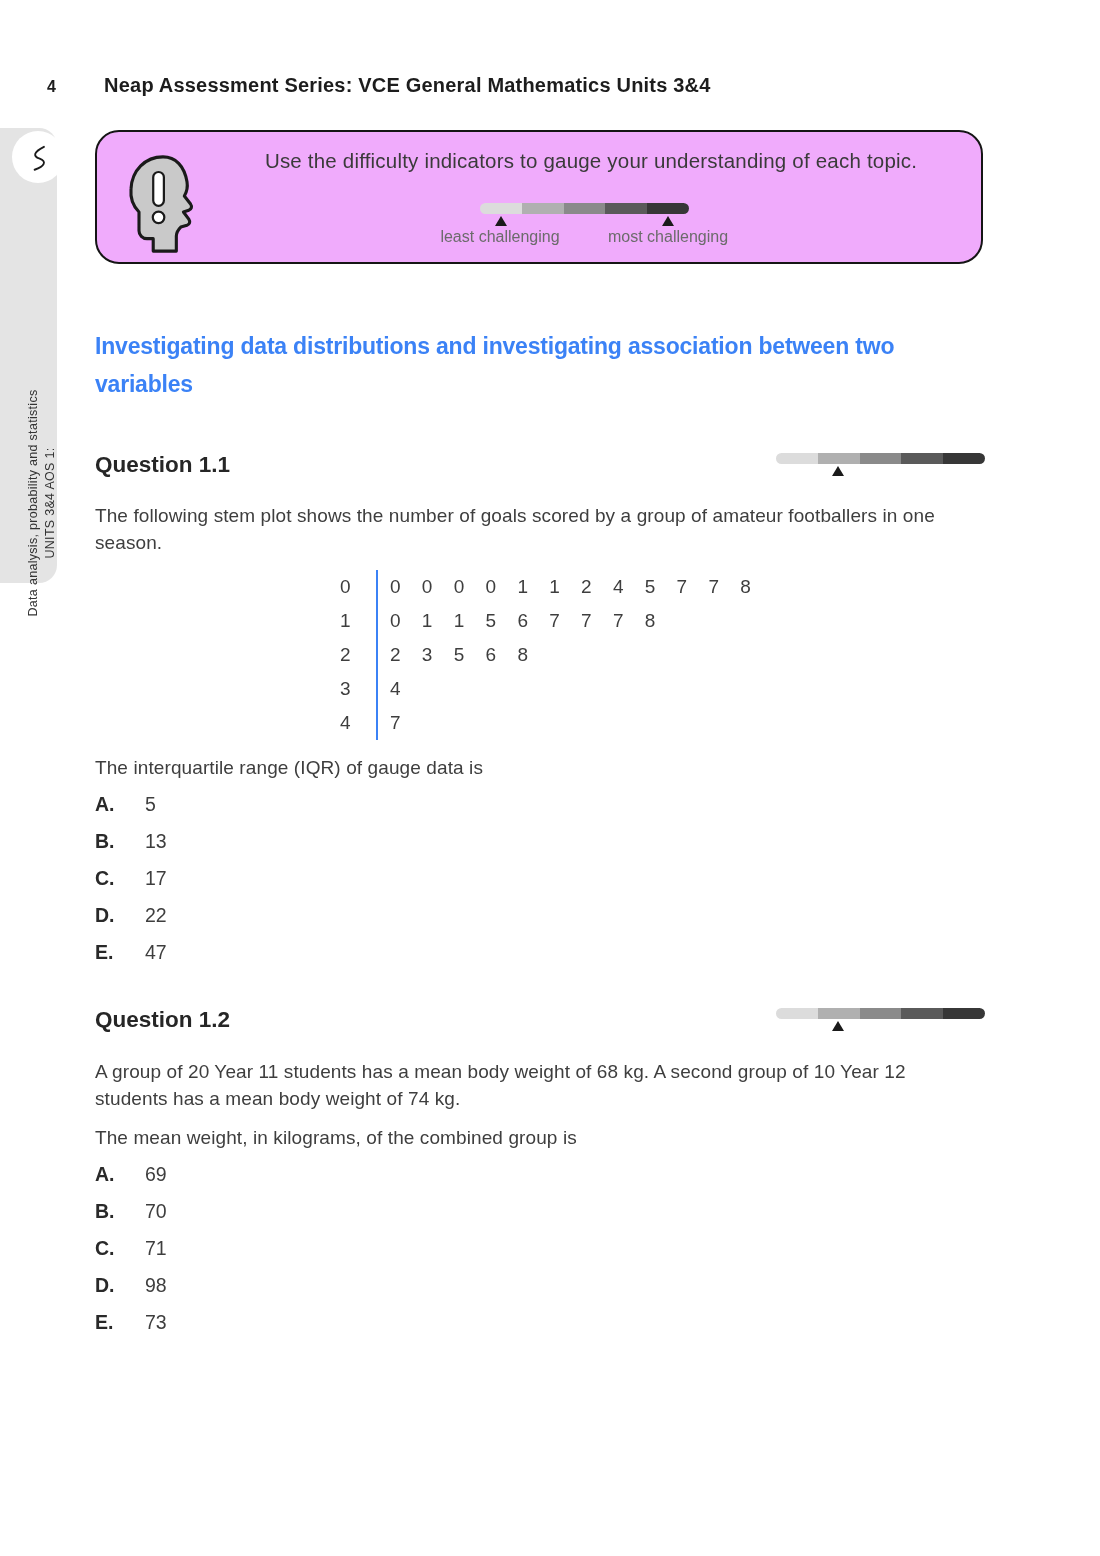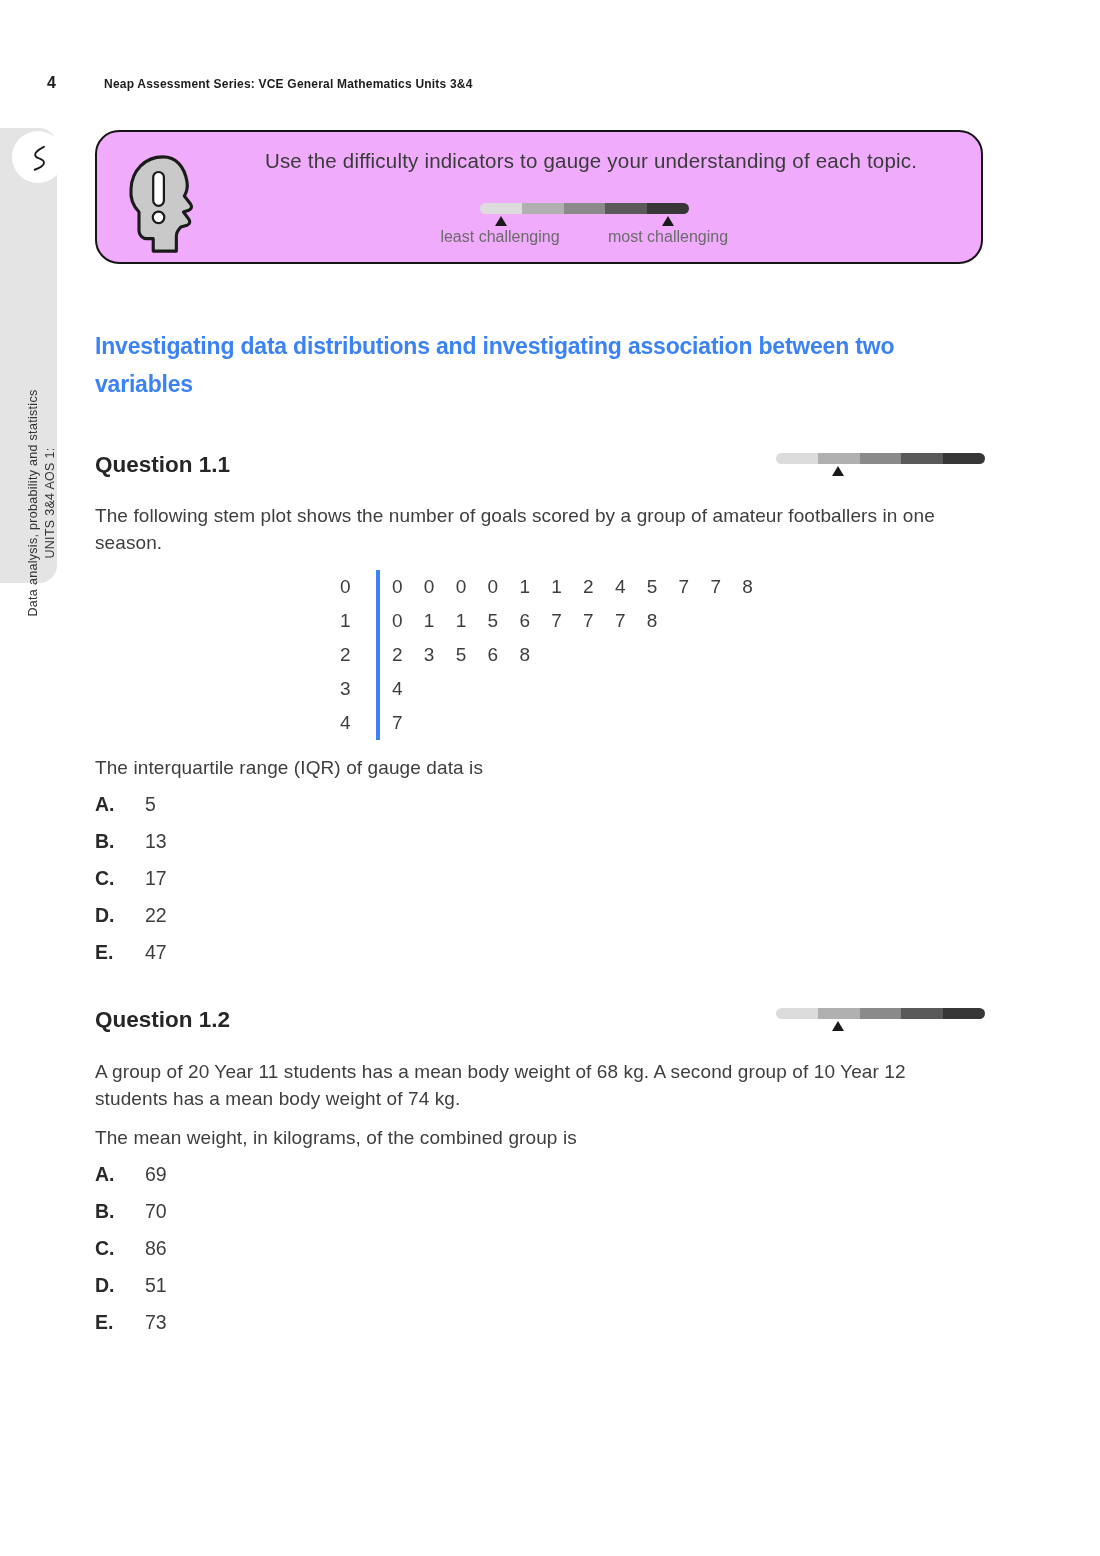--- a/index.html
+++ b/index.html
@@ -5,21 +5,21 @@
   * { margin:0; padding:0; box-sizing:border-box; }
   html,body { background:#ffffff; }
   .page {
     position:relative; width:1100px; height:1556px; background:#ffffff;
     font-family:"Liberation Sans", sans-serif; overflow:hidden;
   }
 
   
   .run-head { position:absolute; left:47px; top:74px; display:flex; align-items:baseline; color:#1d1d1d; }
   .page-num { font-size:16px; font-weight:bold; letter-spacing:.2px; }
-  .run-title { margin-left:48px; font-size:12px; font-weight:bold; letter-spacing:.2px; }
+  .run-title { margin-left:48px; font-size:20px; font-weight:bold; letter-spacing:.2px; }
 
   
   .side-tab {
     position:absolute; left:0; top:128px; width:57px; height:455px;
     background:#e4e4e4; border-radius:0 18px 18px 0;
   }
   .tab-circle {
     position:absolute; left:12px; top:3px; width:52px; height:52px;
     background:#ffffff; border-radius:50%; display:flex; align-items:center; justify-content:center;
   }
@@ -66,21 +66,21 @@
   p.body-text { font-size:19px; line-height:27px; letter-spacing:.1px; }
   p.intro1 { margin-top:23px; max-width:840px; }
   p.intro2 { margin-top:24px; max-width:845px; }
   p.prompt1 { margin-top:14px; }
   p.prompt2 { margin-top:12px; }
 
   
   .stemplot { margin-top:14px; margin-left:245px; font-size:19px; color:#3e3e3e; }
   .srow { display:flex; height:34px; line-height:34px; }
   .stem { width:36px; }
-  .leaves { border-left:4px solid #3b82f6; padding-left:12px; white-space:nowrap; word-spacing:16px; }
+  .leaves { border-left:2px solid #3b82f6; padding-left:12px; white-space:nowrap; word-spacing:16px; }
 
   
   .options { margin-top:12px; }
   .opt { display:flex; font-size:19.5px; line-height:22px; margin-bottom:15px; }
   .opt .letter { width:50px; font-weight:bold; color:#292929; }
   .opt .val { color:#3e3e3e; }
 </style>
 </head>
 <body>
 
@@ -214,25 +214,25 @@
       <div class="opt">
         <span class="letter">A.</span>
         <span class="val">69</span>
       </div>
       <div class="opt">
         <span class="letter">B.</span>
         <span class="val">70</span>
       </div>
       <div class="opt">
         <span class="letter">C.</span>
-        <span class="val">86</span>
+        <span class="val">71</span>
       </div>
       <div class="opt">
         <span class="letter">D.</span>
-        <span class="val">51</span>
+        <span class="val">98</span>
       </div>
       <div class="opt">
         <span class="letter">E.</span>
         <span class="val">73</span>
       </div>
     </div>
 
   </main>
 </div>
 

